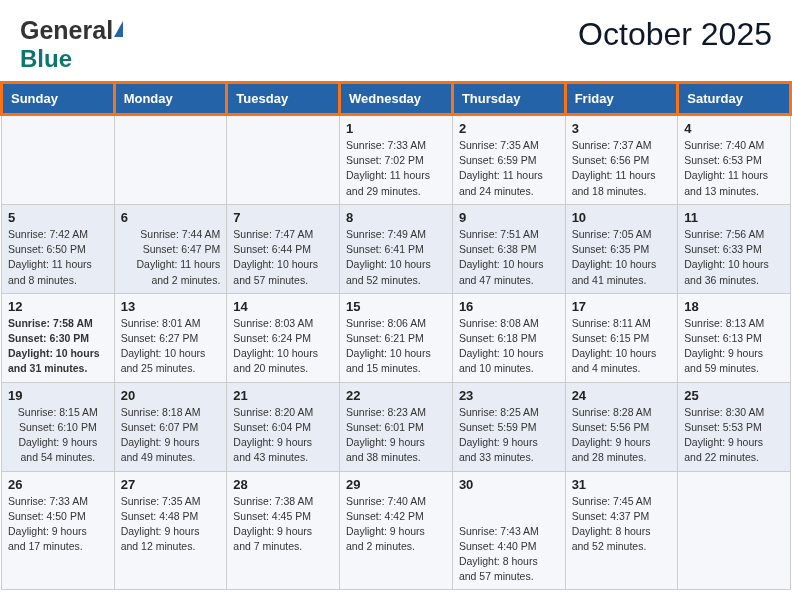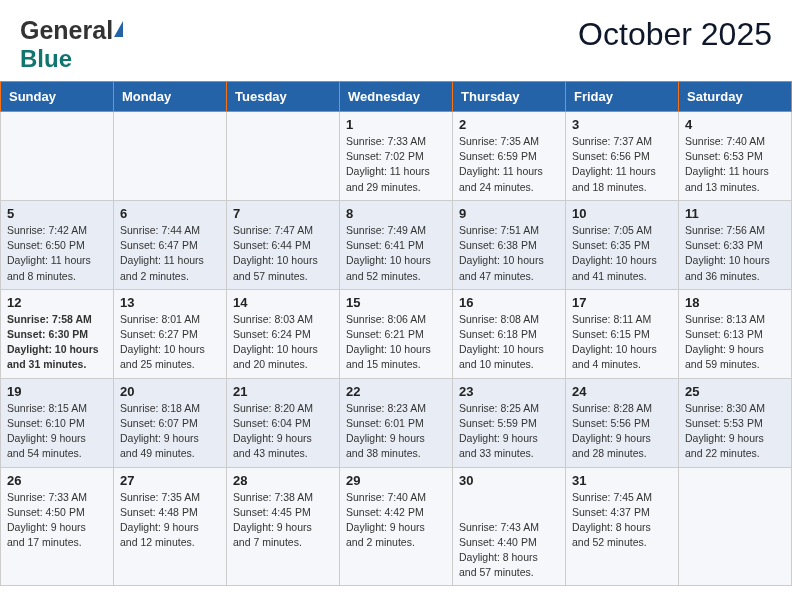--- a/index.html
+++ b/index.html
@@ -38,21 +38,21 @@
       border-collapse: collapse;
       margin: 0;
     }
     .calendar thead tr th {
       background-color: #2563a8;
       color: white;
       font-size: 13px;
       font-weight: 600;
       padding: 7px 8px;
       text-align: left;
-      border: 1px solid #f97316;
+      border: 3px solid #f97316;
     }
     .calendar tbody tr td {
       border: 1px solid #ccc;
       vertical-align: top;
       padding: 5px 6px;
       width: 113px;
       min-height: 80px;
       background: #fff;
     }
     .calendar tbody tr:nth-child(odd) td {
@@ -168,21 +168,21 @@
       <tr>
         <td>
           <span class="day-num">5</span>
           <div class="day-info" style="white-space: pre-line;">Sunrise: 7:42 AM
 Sunset: 6:50 PM
 Daylight: 11 hours
 and 8 minutes.</div>
         </td>
         <td>
           <span class="day-num">6</span>
-          <div class="day-info" style="white-space: pre-line;">Sunrise: 7:44 AM
+          <div class="day-info" style="white-space: pre-line; text-align: right;">Sunrise: 7:44 AM
 Sunset: 6:47 PM
 Daylight: 11 hours
 and 2 minutes.</div>
         </td>
         <td>
           <span class="day-num">7</span>
           <div class="day-info" style="white-space: pre-line;">Sunrise: 7:47 AM
 Sunset: 6:44 PM
 Daylight: 10 hours
 and 57 minutes.</div>
@@ -263,21 +263,21 @@
           <span class="day-num">18</span>
           <div class="day-info" style="white-space: pre-line;">Sunrise: 8:13 AM
 Sunset: 6:13 PM
 Daylight: 9 hours
 and 59 minutes.</div>
         </td>
       </tr>
       <tr>
         <td>
           <span class="day-num">19</span>
-          <div class="day-info" style="white-space: pre-line;">Sunrise: 8:15 AM
+          <div class="day-info" style="white-space: pre-line; text-align: center;">Sunrise: 8:15 AM
 Sunset: 6:10 PM
 Daylight: 9 hours
 and 54 minutes.</div>
         </td>
         <td>
           <span class="day-num">20</span>
           <div class="day-info" style="white-space: pre-line;">Sunrise: 8:18 AM
 Sunset: 6:07 PM
 Daylight: 9 hours
 and 49 minutes.</div>

